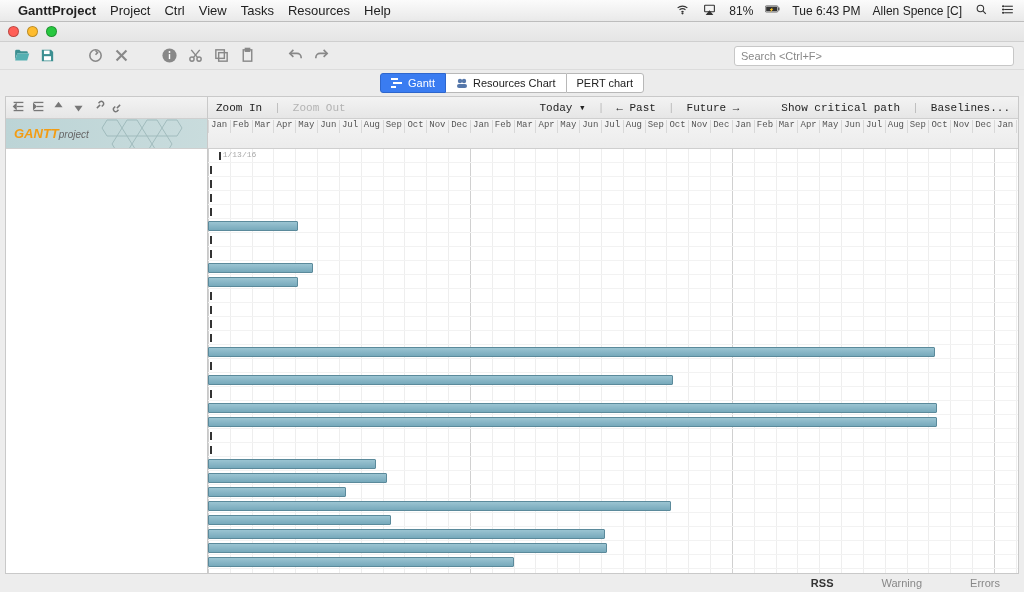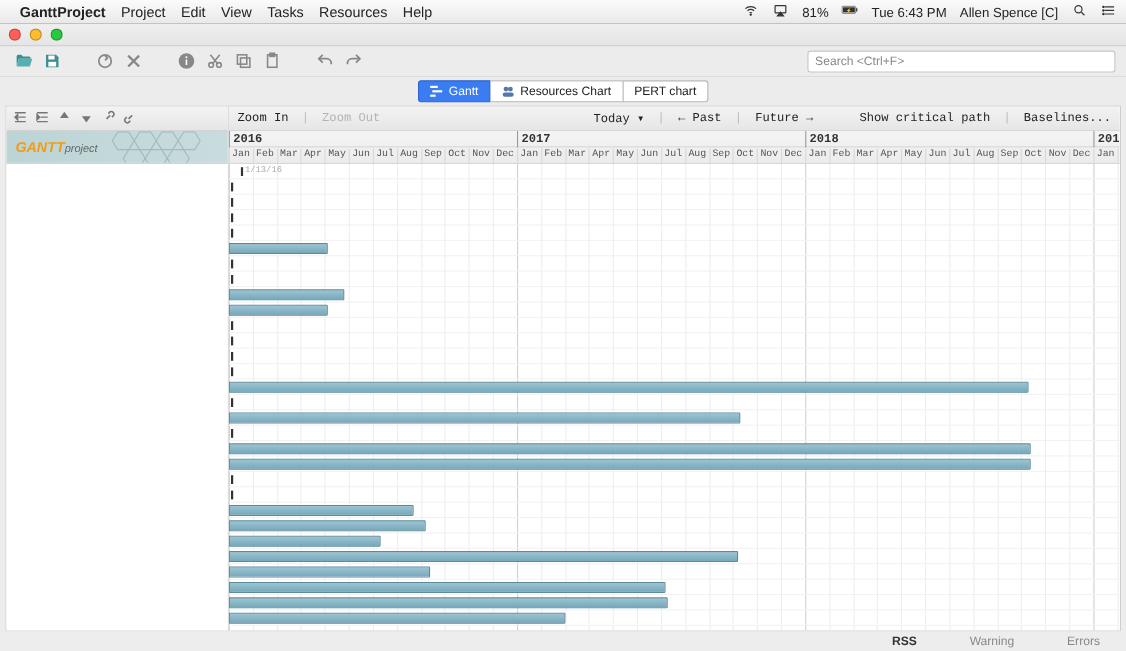--- a/index.html
+++ b/index.html
@@ -81,21 +81,21 @@
     
     .statusbar { height: 18px; display: flex; align-items: center; justify-content: flex-end; padding: 0 24px; gap: 48px; font-size: 11px; color: #888; background: #ededed; }
   </style>
 </head>
 <body>
 
 <div class="menubar">
   <span class="apple"></span>
   <span class="item bold">GanttProject</span>
   <span class="item">Project</span>
-  <span class="item">Edit</span>
+  <span class="item">Ctrl</span>
   <span class="item">View</span>
   <span class="item">Tasks</span>
   <span class="item">Resources</span>
   <span class="item">Help</span>
   <span class="spacer"></span>
   <div class="right">
     <span><svg viewBox="0 0 24 24" fill="none" stroke="#333" stroke-width="2">
           <path d="M3 9a14 14 0 0 1 18 0"></path>
           <path d="M6.5 12.5a9 9 0 0 1 11 0"></path>
           <path d="M10 16a4 4 0 0 1 4 0"></path>
@@ -298,26 +298,20 @@
       <span>← <span>Past</span></span>
       <span class="sep">|</span>
       <span><span>Future</span> →</span>
       <span style="width:30px"></span>
       <span>Show critical path</span>
       <span class="sep">|</span>
       <span>Baselines...</span>
     </div>
 
     <div class="timeheader">
-      <div class="years" id="years-row">
-          <div class="year" style="left: 0px;">2016</div>
-          <div class="year" style="left: 262px;">2017</div>
-          <div class="year" style="left: 524px;">2018</div>
-          <div class="year" style="left: 786px;">201</div>
-        </div>
       <div class="months" id="months-row">
           <div class="month" style="left: 0px;">Jan</div>
           <div class="month" style="left: 21.83px;">Feb</div>
           <div class="month" style="left: 43.66px;">Mar</div>
           <div class="month" style="left: 65.49px;">Apr</div>
           <div class="month" style="left: 87.32px;">May</div>
           <div class="month" style="left: 109.15px;">Jun</div>
           <div class="month" style="left: 130.98px;">Jul</div>
           <div class="month" style="left: 152.81px;">Aug</div>
           <div class="month" style="left: 174.64px;">Sep</div>

